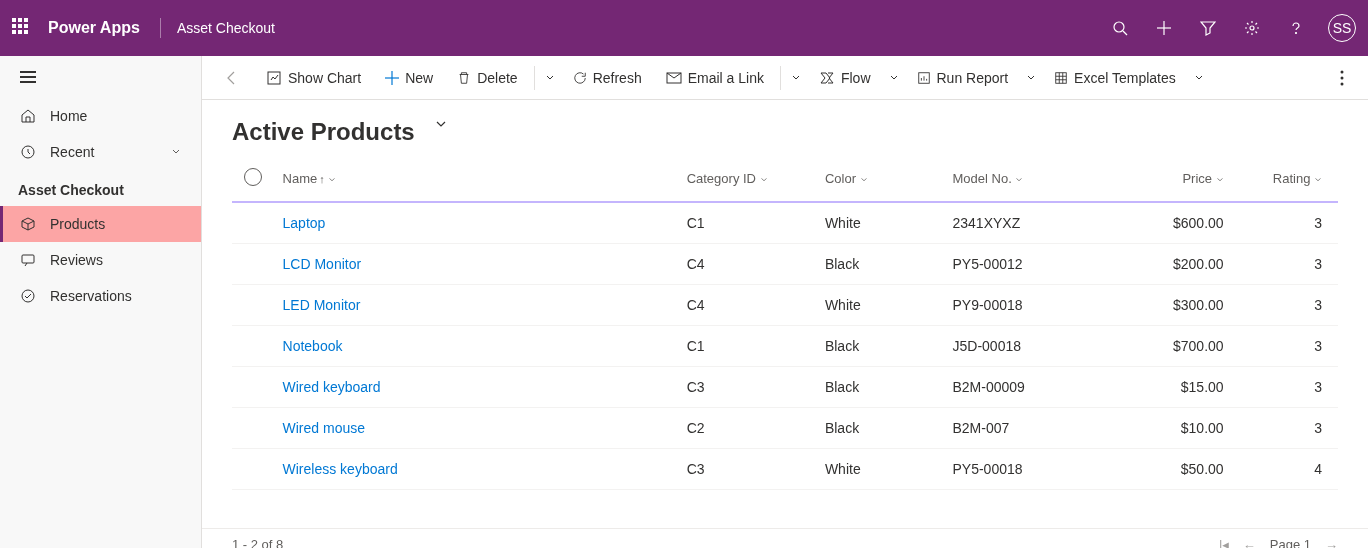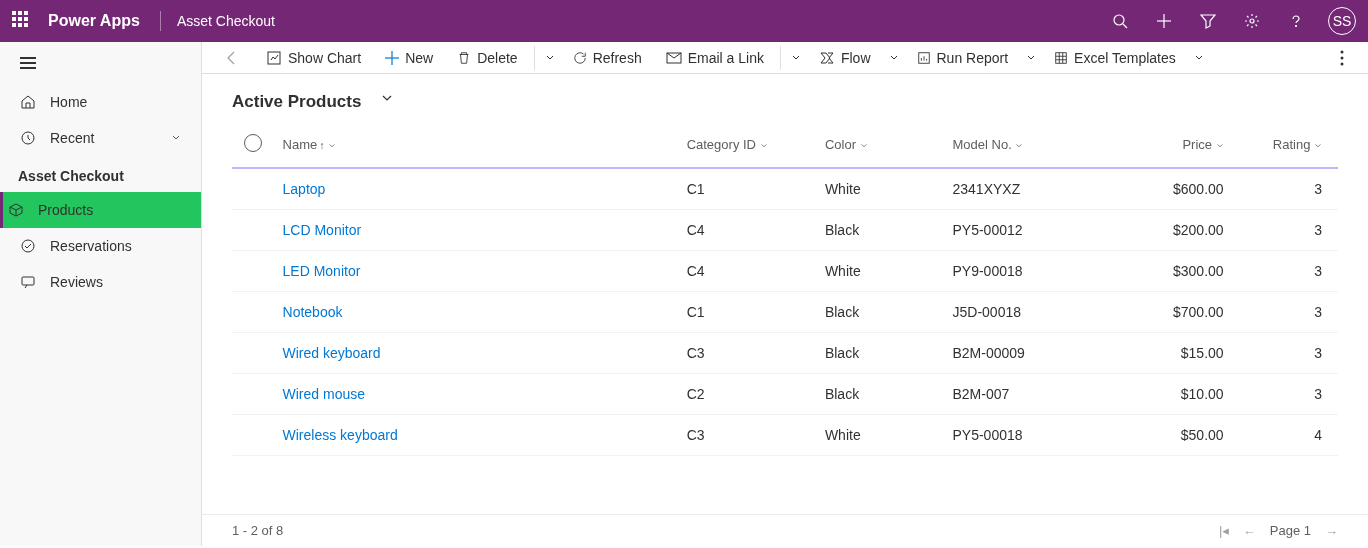--- a/index.html
+++ b/index.html
@@ -1,42 +1,42 @@
 <!DOCTYPE html>
 <html><head>
 <meta charset="utf-8">
 <style>
 * { margin:0; padding:0; box-sizing:border-box; font-family:"Segoe UI",Arial,sans-serif; }
 body { background:#fff; color:#323130; font-size:14px; width:1368px; height:548px; overflow:hidden; }
-.header { background:#742774; height:42px; display:flex; align-items:center; color:#fff; padding:0 12px; }
+.header { background:#742774; height:56px; display:flex; align-items:center; color:#fff; padding:0 12px; }
 .waffle { width:20px; height:20px; display:grid; grid-template-columns:repeat(3,4px); grid-template-rows:repeat(3,4px); gap:2px; margin-right:16px; cursor:pointer; }
 .waffle span { background:#fff; width:4px; height:4px; }
 .app-name { font-weight:600; font-size:16px; margin-right:20px; }
 .divider-v { width:1px; height:20px; background:rgba(255,255,255,.4); margin-right:16px; }
 .page-name { font-size:14px; }
 .header-right { margin-left:auto; display:flex; align-items:center; gap:20px; }
 .hicon { cursor:pointer; display:flex; align-items:center; justify-content:center; width:24px; height:24px; }
 .avatar { width:28px; height:28px; border:1px solid #fff; border-radius:50%; display:flex; align-items:center; justify-content:center; font-size:14px; cursor:pointer; }
 .main { display:flex; height:calc(100% - 44px); }
 .sidebar { width:202px; border-right:1px solid #e1dfdd; display:flex; flex-direction:column; background:#f8f8f8; }
 .hamburger { padding:12px 20px; cursor:pointer; }
 .hamburger div { width:16px; height:2px; background:#323130; margin:3px 0; }
 .nav-item { display:flex; align-items:center; padding:10px 20px; cursor:pointer; gap:14px; font-size:14px; color:#323130; }
-.nav-item.active { background:#22c55e; border-left:3px solid #742774; padding-left:5px; font-weight:400; }
+.nav-item.active { background:#fca5a5; border-left:3px solid #742774; padding-left:17px; font-weight:400; }
 .nav-icon { width:16px; height:16px; flex-shrink:0; display:flex; align-items:center; justify-content:center; }
 .chev { margin-left:auto; }
 .section-title { padding:12px 18px 8px; font-weight:600; font-size:14px; }
 .content { flex:1; display:flex; flex-direction:column; overflow:hidden; }
-.cmdbar { height:32px; border-bottom:1px solid #e1dfdd; display:flex; align-items:center; padding:0 14px; gap:4px; }
+.cmdbar { height:44px; border-bottom:1px solid #e1dfdd; display:flex; align-items:center; padding:0 14px; gap:4px; }
 .cmd { display:flex; align-items:center; gap:6px; padding:6px 10px; cursor:pointer; font-size:14px; color:#323130; }
 .cmd-chev { padding:6px 4px; cursor:pointer; }
 .back { padding:6px 8px; cursor:pointer; margin-right:4px; }
 .overflow { margin-left:auto; padding:6px 10px; cursor:pointer; }
 .view-header { display:flex; align-items:center; padding:18px 30px 10px; gap:12px; }
-.view-title { font-size:17px; font-weight:600; display:flex; gap:20px; cursor:pointer; }
+.view-title { font-size:24px; font-weight:600; display:flex; gap:20px; cursor:pointer; }
 .view-actions { margin-left:auto; display:flex; align-items:center; gap:20px; }
 .va-btn { display:flex; align-items:center; gap:8px; cursor:pointer; color:#323130; font-size:14px; }
 .search-box { border:1px solid #8a8886; height:32px; width:200px; display:flex; align-items:center; padding:0 10px; border-radius:2px; }
 .search-box input { border:none; outline:none; flex:1; font-size:14px; background:transparent; }
 .table-wrap { flex:1; overflow:auto; padding:0 30px; }
 table { width:100%; border-collapse:collapse; }
 th { text-align:left; font-weight:400; font-size:13px; color:#605e5c; padding:12px 8px; border-bottom:2px solid #c4b5fd; cursor:pointer; white-space:nowrap; }
 th.sel, td.sel { width:40px; text-align:center; }
 .sel-circle { width:18px; height:18px; border:1px solid #605e5c; border-radius:50%; display:inline-block; cursor:pointer; }
 td { padding:12px 8px; border-bottom:1px solid #f3f2f1; font-size:14px; }
@@ -137,34 +137,34 @@
           <svg width="16" height="16" viewBox="0 0 16 16" fill="none" stroke="#323130" stroke-width="1">
             <path d="M2 5l6-3 6 3v6l-6 3-6-3z"></path>
             <path d="M2 5l6 3 6-3M8 8v6"></path>
           </svg>
         </span>
       <span>Products</span>
     </div>
     <div class="nav-item">
       <span class="nav-icon">
           <svg width="16" height="16" viewBox="0 0 16 16" fill="none" stroke="#323130" stroke-width="1">
+            <rect x="2" y="3" width="12" height="8" rx="1"></rect>
+            <path d="M5 14l2-3"></path>
+          </svg>
+        </span>
+      <span>Reviews</span>
+    </div>
+    <div class="nav-item">
+      <span class="nav-icon">
+          <svg width="16" height="16" viewBox="0 0 16 16" fill="none" stroke="#323130" stroke-width="1">
             <circle cx="8" cy="8" r="6"></circle>
             <path d="M5 8l2 2 4-4"></path>
           </svg>
         </span>
       <span>Reservations</span>
-    </div>
-    <div class="nav-item">
-      <span class="nav-icon">
-          <svg width="16" height="16" viewBox="0 0 16 16" fill="none" stroke="#323130" stroke-width="1">
-            <rect x="2" y="3" width="12" height="8" rx="1"></rect>
-            <path d="M5 14l2-3"></path>
-          </svg>
-        </span>
-      <span>Reviews</span>
     </div>
   </div>
 
   <div class="content">
     <div class="cmdbar">
       <div class="back">
           <svg width="16" height="16" viewBox="0 0 16 16" fill="none" stroke="#a19f9d" stroke-width="1.2">
             <path d="M10 2L4 8l6 6"></path>
           </svg>
         </div>

